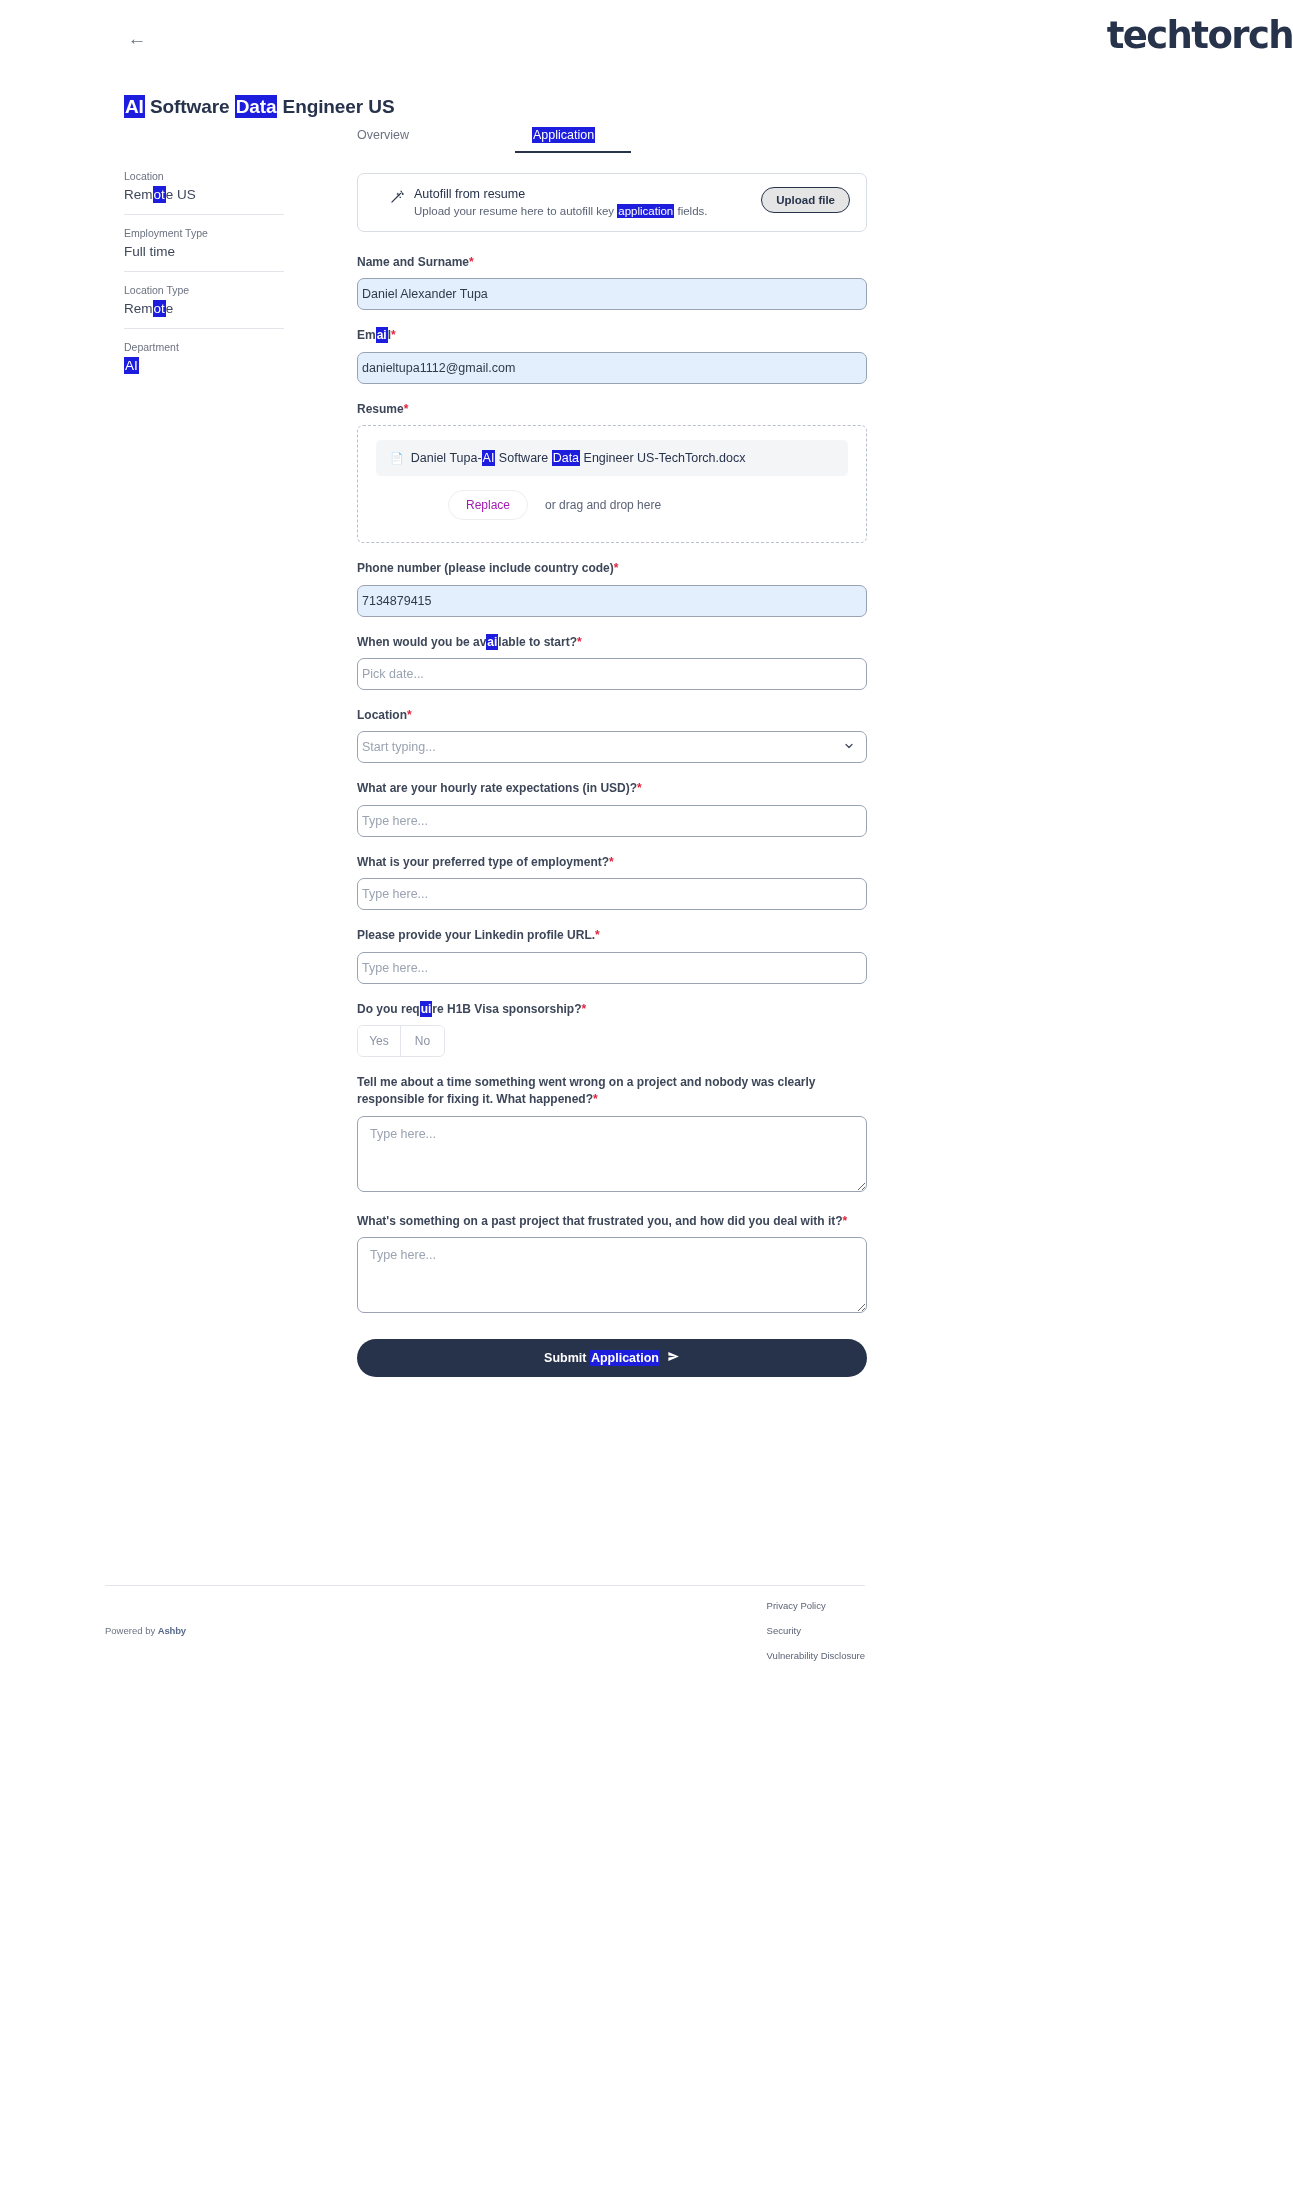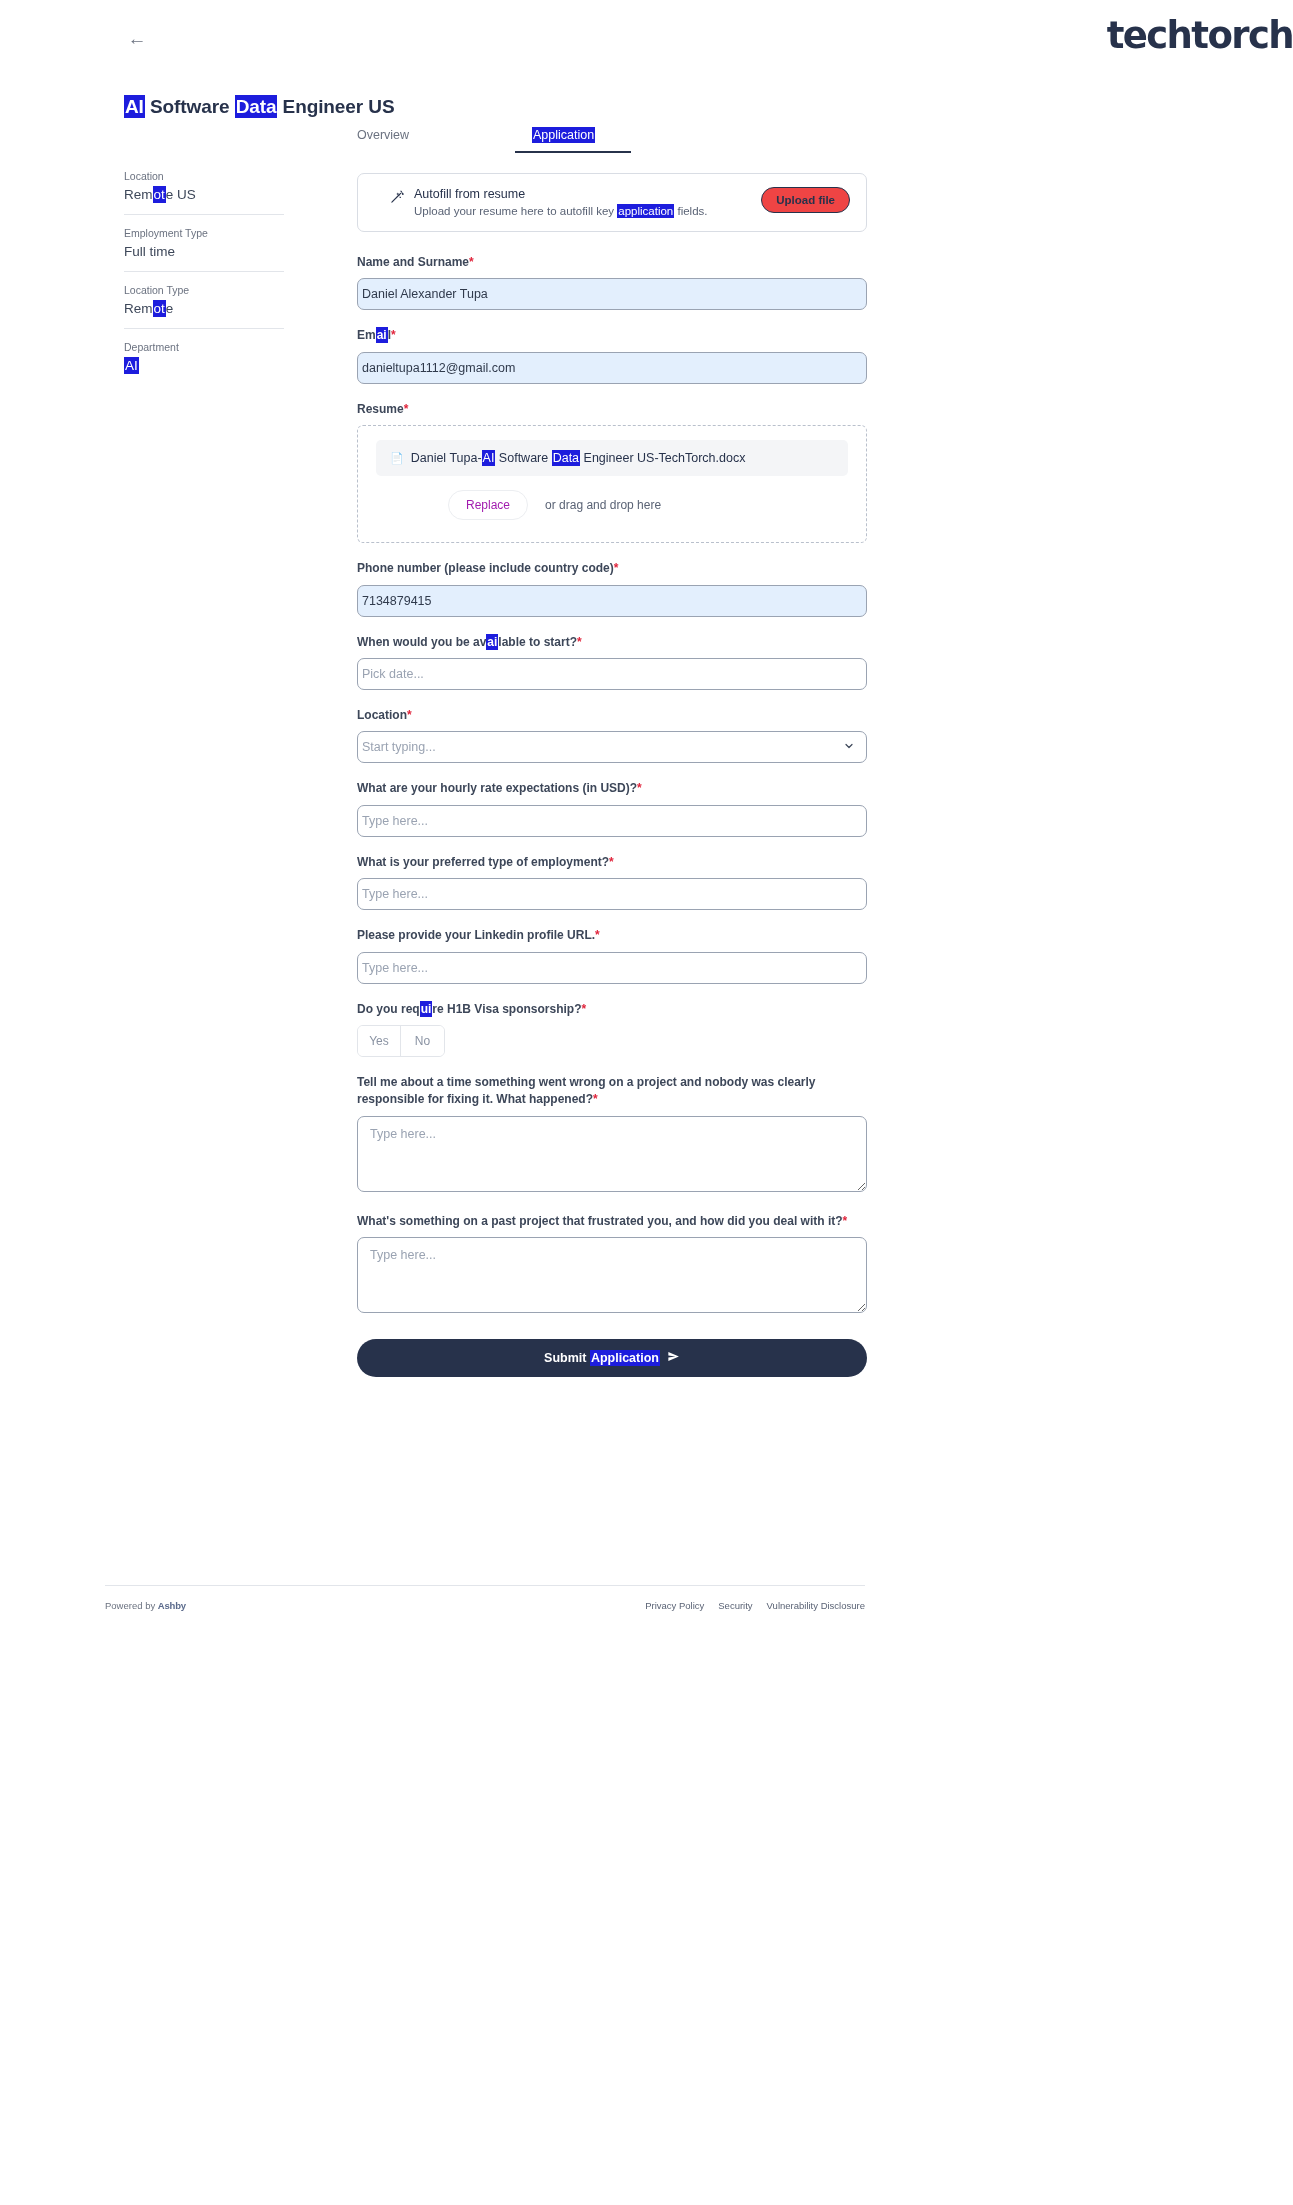--- a/index.html
+++ b/index.html
@@ -60,21 +60,21 @@
   .autofill-card {
     border: 1px solid #d9dde4; border-radius: 7px;
     padding: 13px 16px 14px 32px; display: flex; align-items: flex-start;
     justify-content: space-between; margin-bottom: 22px;
   }
   .autofill-left { display: flex; align-items: flex-start; gap: 9px; }
   .wand-icon { margin-top: 2px; flex: none; }
   .autofill-title { font-size: 12.5px; color: #27324b; margin-bottom: 4px; }
   .autofill-sub { font-size: 11.5px; color: #5a6375; }
   .upload-btn {
-    border: 1px solid #27324b; border-radius: 16px; background: #ef4444;
+    border: 1px solid #27324b; border-radius: 16px; background: #e5e5e5;
     font-size: 11.5px; font-weight: 700; color: #27324b;
     padding: 6px 14px; cursor: pointer; font-family: inherit; white-space: nowrap;
   }
 
   
   .field { margin-bottom: 17px; }
   .field-label {
     font-size: 12px; font-weight: 700; color: #3d4759;
     margin-bottom: 7px; line-height: 1.45;
   }
@@ -139,21 +139,21 @@
   }
 
   
   .footer {
     position: absolute; left: 105px; top: 1585px; width: 760px;
     border-top: 1px solid #e2e5ea; padding-top: 14px;
     display: flex; align-items: center; justify-content: space-between;
   }
   .powered { font-size: 9.5px; color: #6b7280; }
   .ashby { font-weight: 700; color: #5b6b8c; letter-spacing: -0.2px; }
-  .footer-links { display: flex; gap: 14px; }
+  .footer-links { display: flex; gap: 14px; flex-direction: column; }
   .footer-links a { font-size: 9.5px; color: #5a6375; text-decoration: none; }
 </style>
 </head>
 <body>
 
 <div class="page">
 
   <div class="header">
     <button class="back-btn">←</button>
     <div class="brand">techtorch</div>

